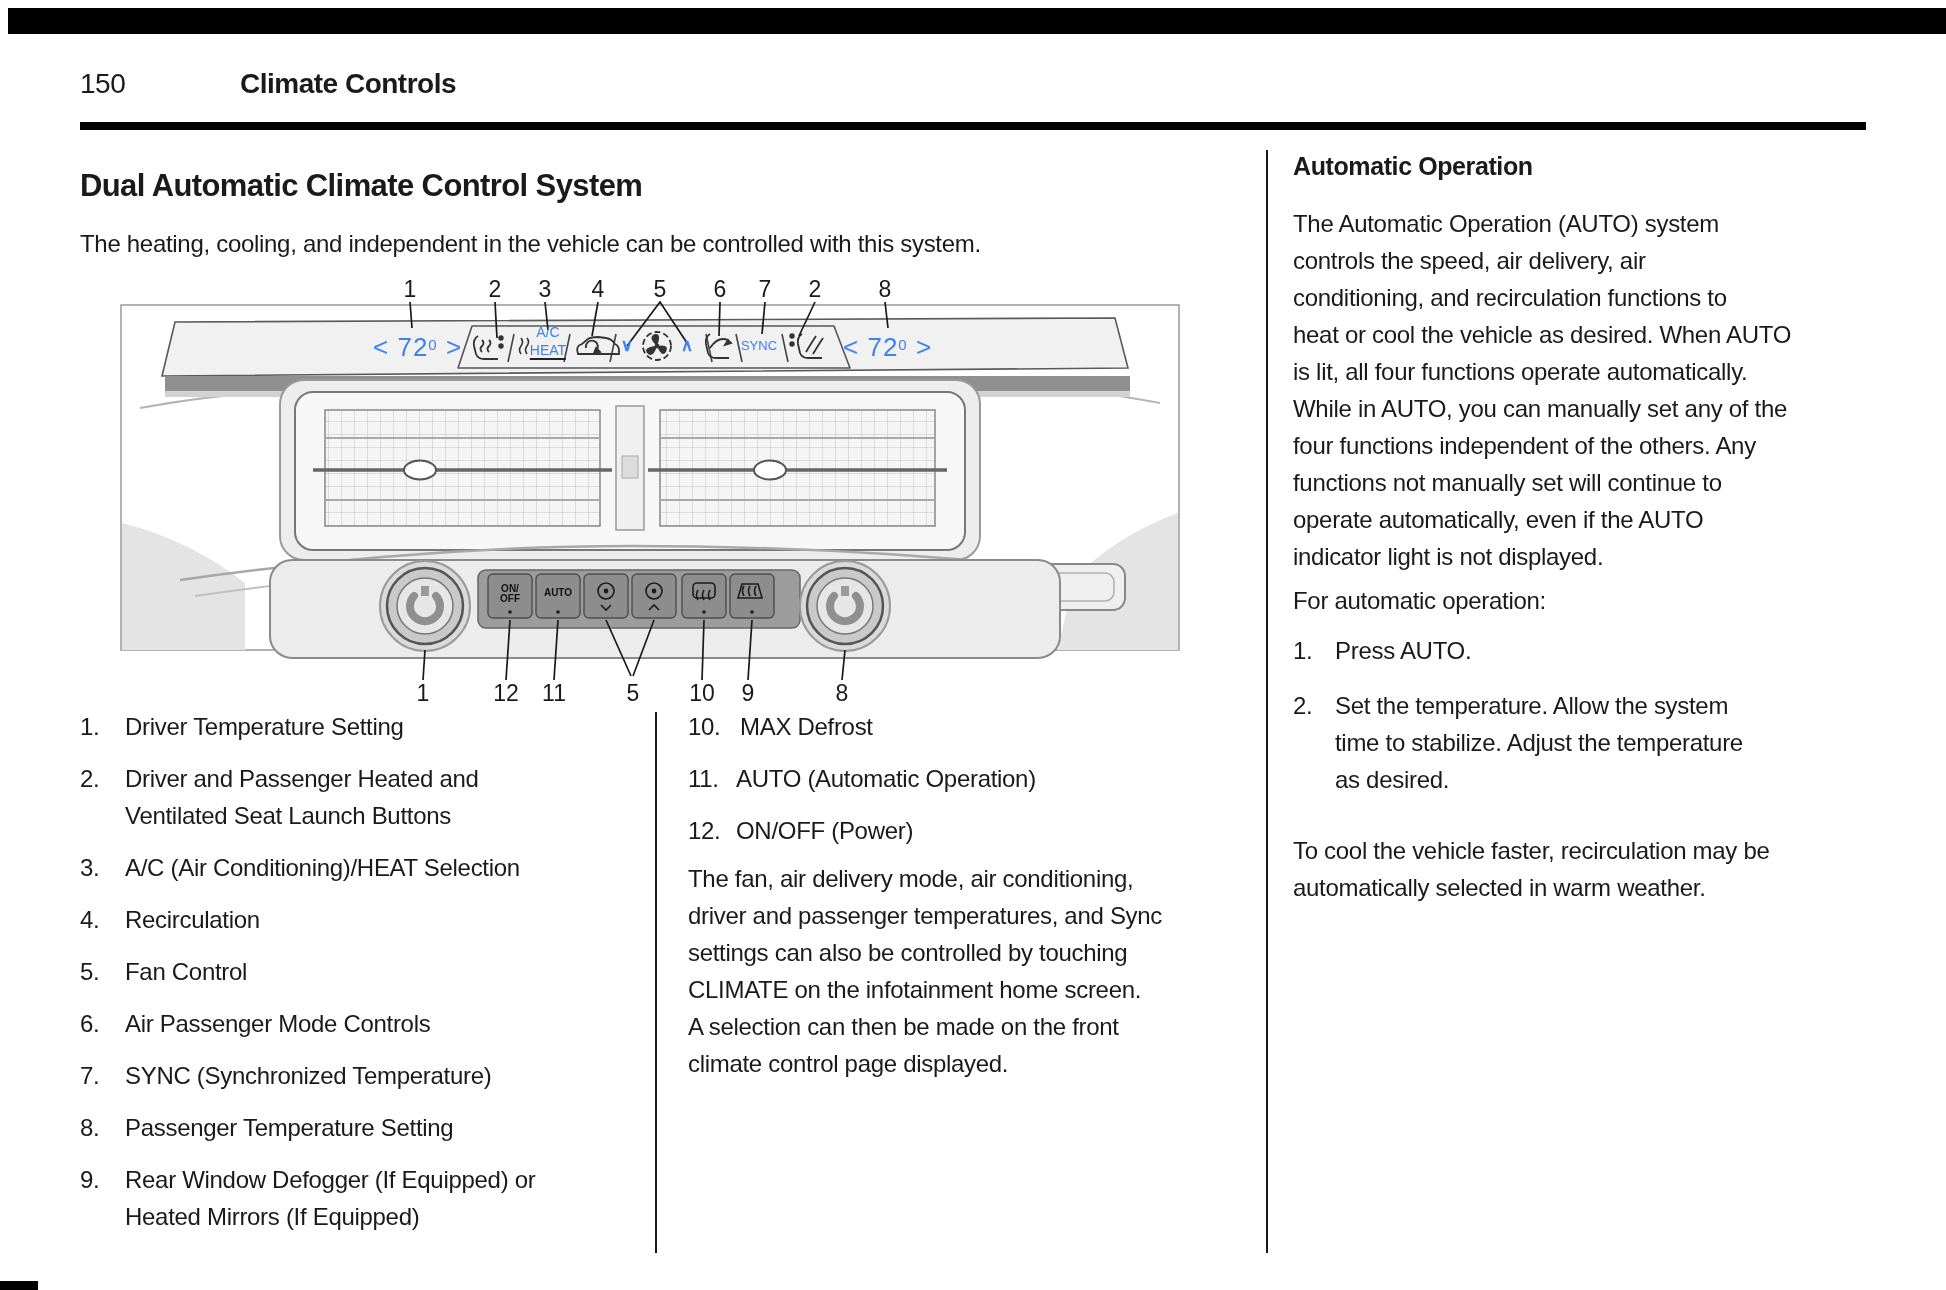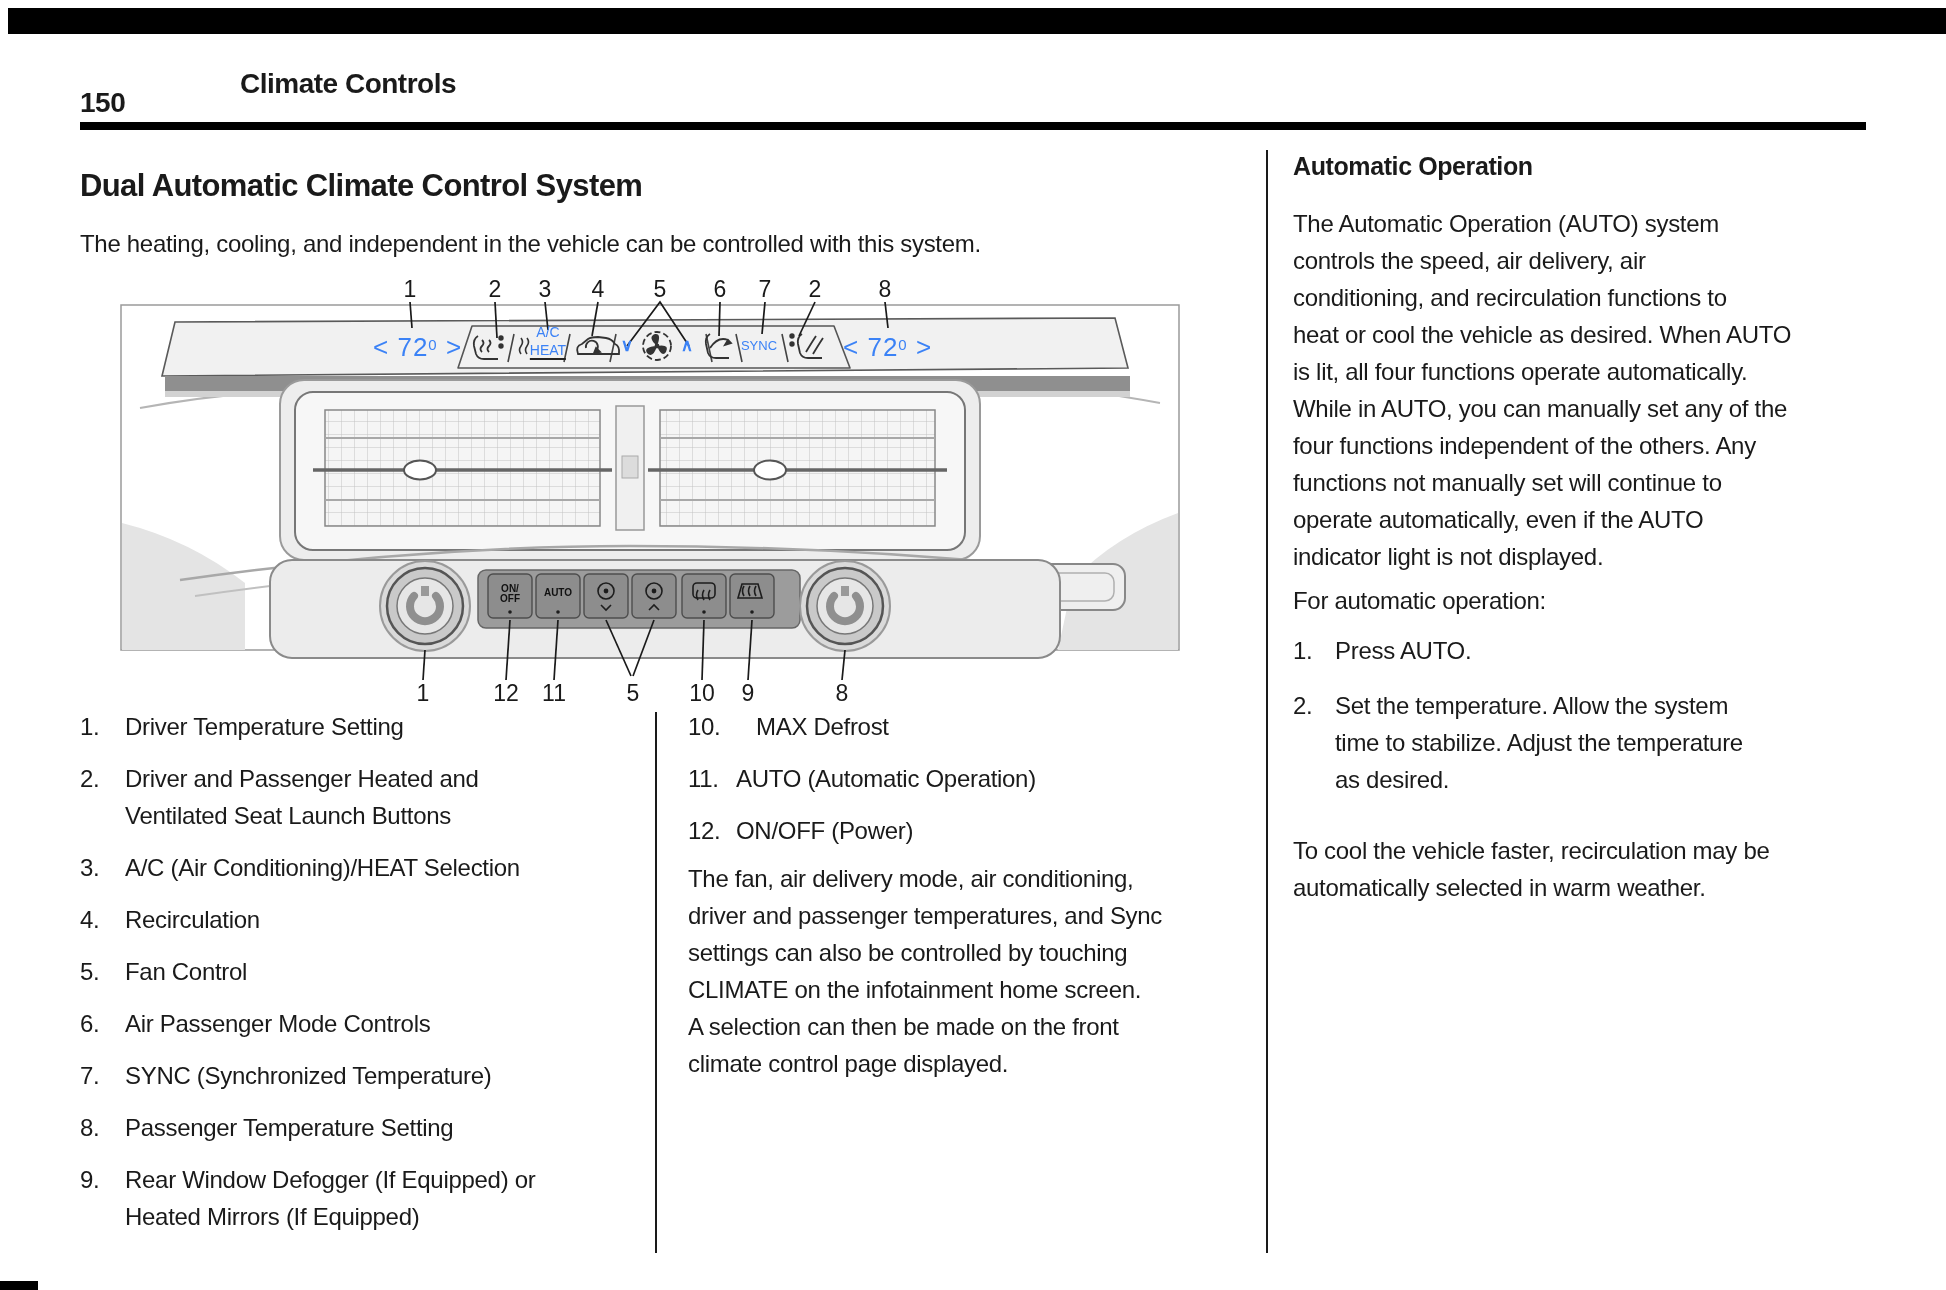--- a/index.html
+++ b/index.html
@@ -3,21 +3,21 @@
 <meta charset="utf-8">
 <style>
   html,body{margin:0;padding:0;background:#ffffff;}
   #screen{position:relative;width:1946px;height:1290px;background:#ffffff;overflow:hidden;
           font-family:"Liberation Sans",sans-serif;color:#1a1a1a;}
   .abs{position:absolute;}
   .preline{white-space:pre-line;}
   .bar{background:#000000;}
   .pagebar-top{left:8px;top:8px;width:1938px;height:26px;}
   .pagebar-bl{left:0px;top:1281px;width:38px;height:9px;}
-  .hdr-num{left:80px;top:68px;font-size:28px;font-weight:700;letter-spacing:-0.5px;margin-top:19px;}
+  .hdr-num{left:80px;top:68px;font-size:28px;font-weight:400;letter-spacing:-0.5px;}
   .hdr-chap{left:240px;top:68px;font-size:28px;font-weight:700;letter-spacing:-0.5px;}
   .hdr-rule{left:80px;top:122px;width:1786px;height:8px;background:#000;}
   .sec-title{left:80px;top:168px;font-size:31px;font-weight:700;letter-spacing:-0.6px;}
   .intro{left:80px;top:230px;font-size:24px;letter-spacing:-0.3px;}
   .body-txt{font-size:24px;letter-spacing:-0.3px;line-height:37px;}
   .vdiv{width:2px;background:#1a1a1a;}
   .vdiv1{left:655px;top:712px;height:541px;}
   .vdiv2{left:1266px;top:150px;height:1103px;}
   
   .li{position:absolute;}
@@ -285,21 +285,21 @@
       <span class="t">Passenger Temperature Setting</span>
     </div>
   <div class="li" style="left:80px;top:1161px;width:575px;">
       <span class="n">9.</span>
       <span class="t">Rear Window Defogger (If Equipped) or
 Heated Mirrors (If Equipped)</span>
     </div>
 
   <div class="li" style="left:688px;top:708px;width:560px;">
       <span class="n">10.</span>
-      <span class="t" style="margin-left:68px;">MAX Defrost</span>
+      <span class="t" style="margin-left:52px;">MAX Defrost</span>
     </div>
   <div class="li" style="left:688px;top:760px;width:560px;">
       <span class="n">11.</span>
       <span class="t" style="margin-left:48px;">AUTO (Automatic Operation)</span>
     </div>
   <div class="li" style="left:688px;top:812px;width:560px;">
       <span class="n">12.</span>
       <span class="t" style="margin-left:48px;">ON/OFF (Power)</span>
     </div>
   <div class="abs body-txt preline" style="left:688px;top:860px;width:570px;">The fan, air delivery mode, air conditioning,

